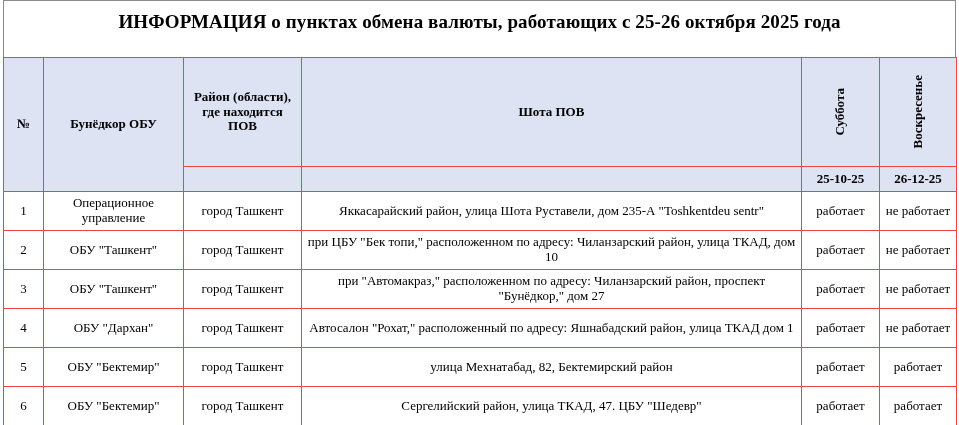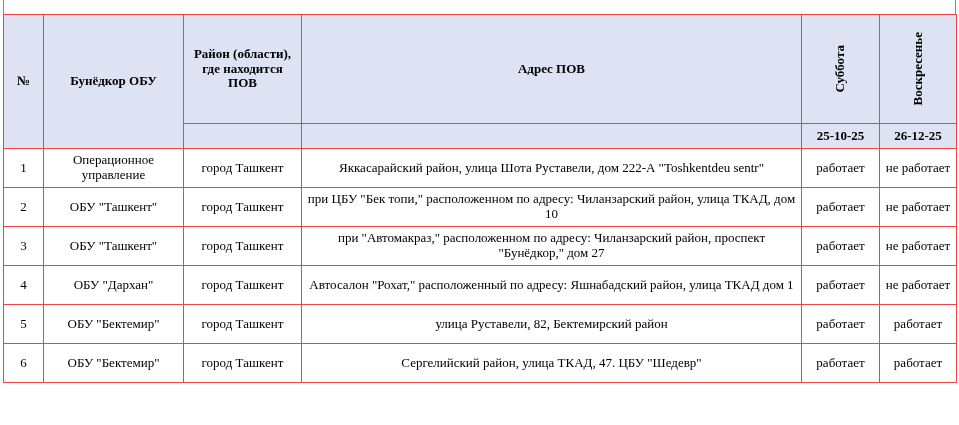--- a/index.html
+++ b/index.html
@@ -96,59 +96,62 @@
     font-weight: bold;
     font-size: 12.5px;
     height: 20px;
   }
 </style>
 </head>
 <body>
 
 <div class="sheet">
 
+  <div class="title-row">
+    <div class="title-text">ИНФОРМАЦИЯ о пунктах обмена валюты, работающих с 25-26 октября 2025 года</div>
+  </div>
 
   <div class="spacer-row"></div>
 
   <table class="grid">
     <colgroup>
       <col class="c-num">
       <col class="c-name">
       <col class="c-region">
       <col class="c-addr">
       <col class="c-sat">
       <col class="c-sun">
     </colgroup>
     <thead>
       <tr>
         <td class="hdr" rowspan="3">№</td>
         <td class="hdr" rowspan="3">Бунёдкор ОБУ</td>
         <td class="hdr" rowspan="2">Район (области), где находится ПОВ</td>
-        <td class="hdr" rowspan="2">Адрес ПОВ</td>
+        <td class="hdr" rowspan="2">Шота ПОВ</td>
         <td class="vert-cell" rowspan="2">
           <div class="vert">Суббота</div>
         </td>
         <td class="vert-cell" rowspan="2">
           <div class="vert">Воскресенье</div>
         </td>
       </tr>
       <tr></tr>
       <tr>
         <td class="hdr-small">&nbsp;</td>
         <td class="hdr-small">&nbsp;</td>
         <td class="datecell">25-10-25</td>
         <td class="datecell">26-12-25</td>
       </tr>
     </thead>
     <tbody>
       <tr class="row-body">
         <td>1</td>
         <td>Операционное управление</td>
         <td>город Ташкент</td>
-        <td class="addr-cell">Яккасарайский район, улица Шота Руставели, дом 222-А "Toshkentdeu sentr"</td>
+        <td class="addr-cell">Яккасарайский район, улица Шота Руставели, дом 235-А "Toshkentdeu sentr"</td>
         <td>работает</td>
         <td>не работает</td>
       </tr>
       <tr class="row-body">
         <td>2</td>
         <td>ОБУ "Ташкент"</td>
         <td>город Ташкент</td>
         <td class="addr-cell">при ЦБУ "Бек топи," расположенном по адресу: Чиланзарский район, улица ТКАД, дом 10</td>
         <td>работает</td>
         <td>не работает</td>
@@ -166,21 +169,21 @@
         <td>ОБУ "Дархан"</td>
         <td>город Ташкент</td>
         <td class="addr-cell">Автосалон "Рохат," расположенный по адресу: Яшнабадский район, улица ТКАД дом 1</td>
         <td>работает</td>
         <td>не работает</td>
       </tr>
       <tr class="row-body">
         <td>5</td>
         <td>ОБУ "Бектемир"</td>
         <td>город Ташкент</td>
-        <td class="addr-cell">улица Руставели, 82, Бектемирский район</td>
+        <td class="addr-cell">улица Мехнатабад, 82, Бектемирский район</td>
         <td>работает</td>
         <td>работает</td>
       </tr>
       <tr class="row-body">
         <td>6</td>
         <td>ОБУ "Бектемир"</td>
         <td>город Ташкент</td>
         <td class="addr-cell">Сергелийский район, улица ТКАД, 47. ЦБУ "Шедевр"</td>
         <td>работает</td>
         <td>работает</td>

